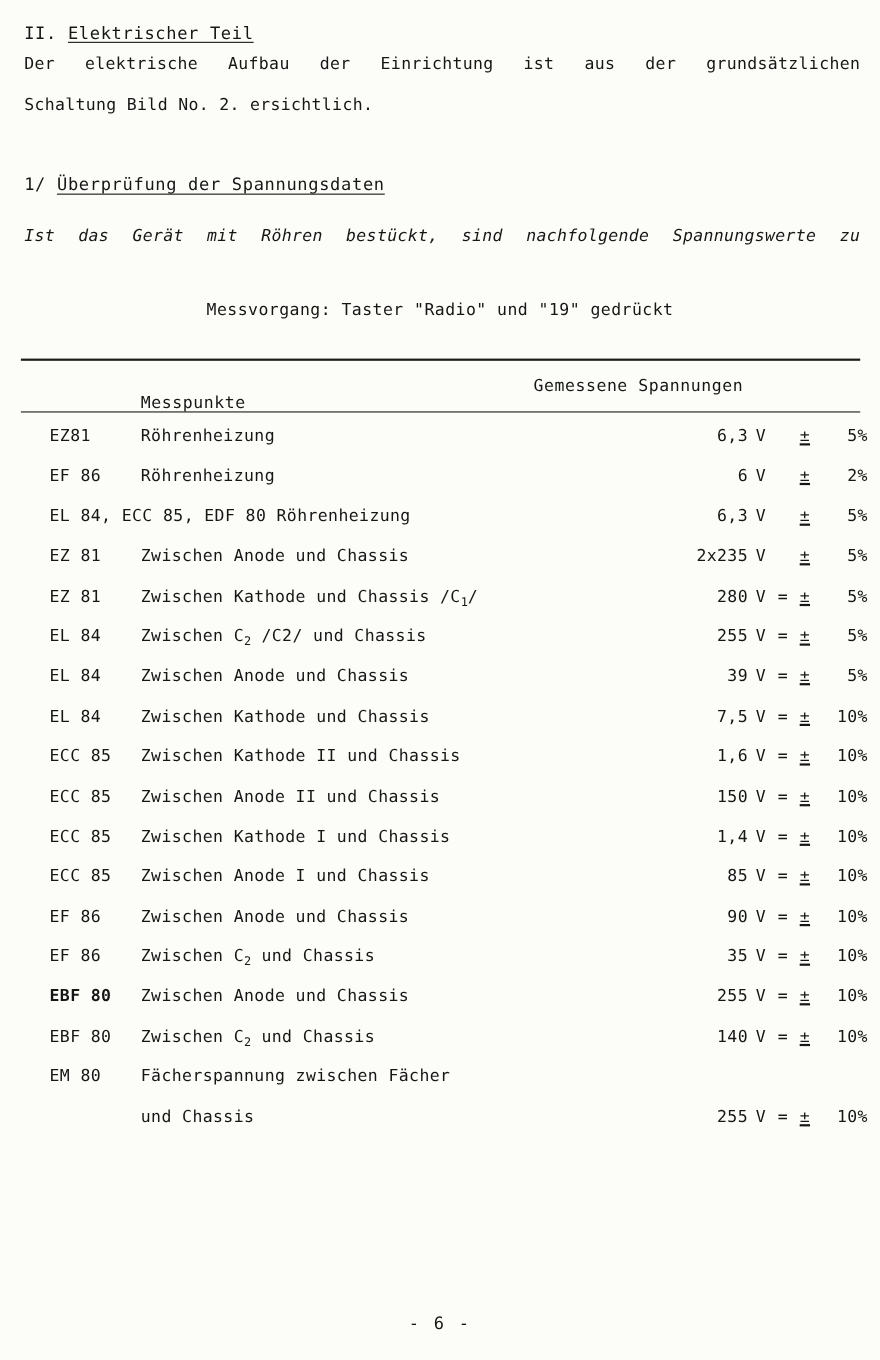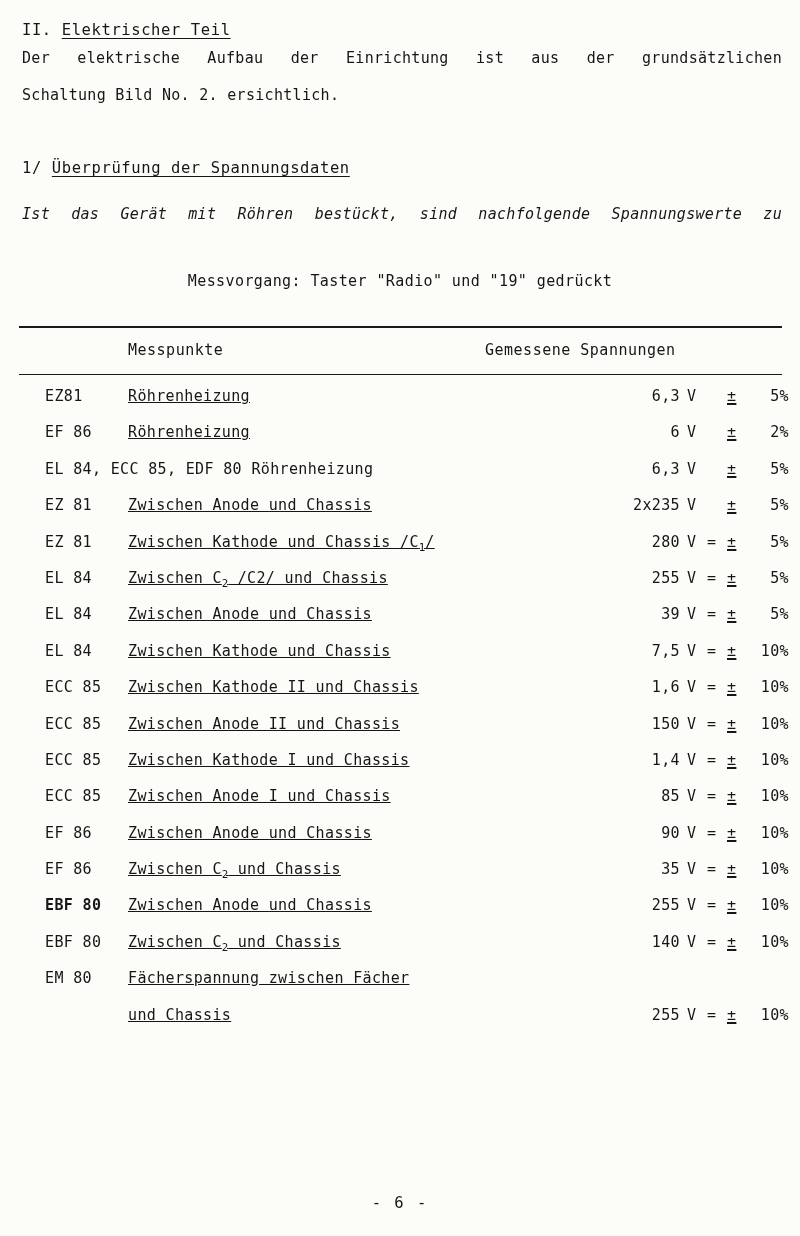--- a/index.html
+++ b/index.html
@@ -92,21 +92,21 @@
     height: 46px;
     position: relative;
   }
   .thead .col-head {
     position: absolute;
     top: 13px;
     font-size: 15px;
     letter-spacing: 0.5px;
     white-space: nowrap;
   }
-  #head-messpunkte { left: 109px; }
+  #head-messpunkte { left: 109px; margin-top: 16px; }
   #head-spannungen { left: 466px; }
 
   .tbody {
     position: relative;
     padding-top: 12px;
   }
 
   .trow {
     position: relative;
     height: 36.4px;
@@ -119,21 +119,20 @@
     position: absolute;
     left: 26px;
     top: 0;
   }
   .tube.bolded { font-weight: bold; }
 
   .desc {
     position: absolute;
     left: 109px;
     top: 0;
-    text-decoration: underline;
   }
   
   .trow.wide .tube { left: 26px; }
 
   sub {
     font-size: 0.72em;
     vertical-align: -0.34em;
     letter-spacing: 0;
   }
   .v-pm {

